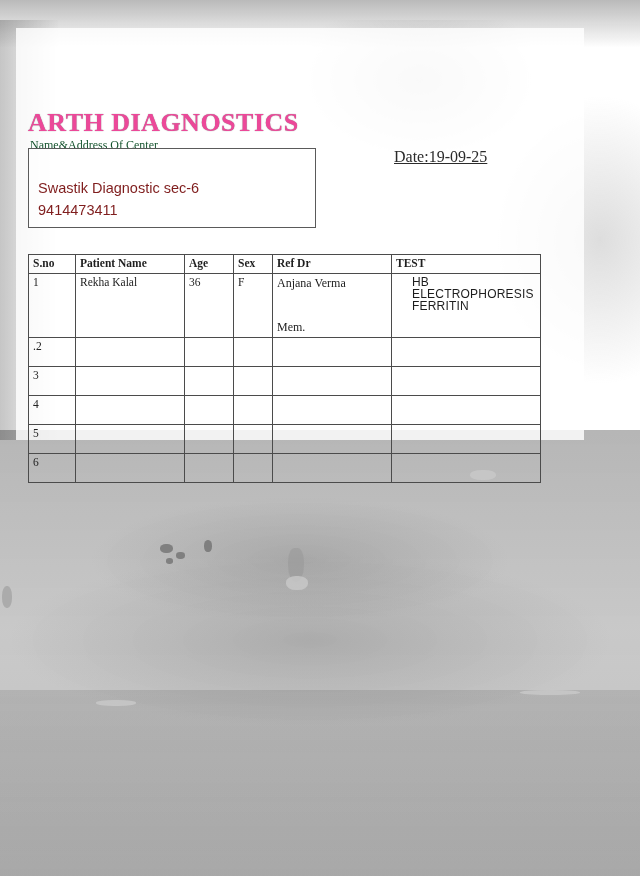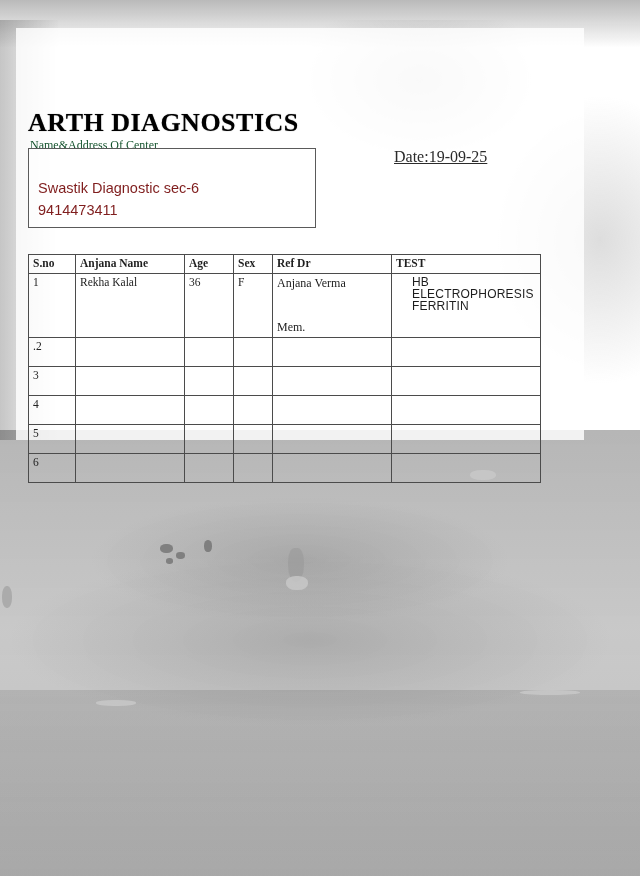--- a/index.html
+++ b/index.html
@@ -75,21 +75,21 @@
     width: 568px; height: 412px;
     background: rgba(255,255,255,0.82);
   }
   .letterhead {
     position: absolute;
     left: 12px; top: 80px;
     font-family: "Liberation Serif", serif;
     font-weight: bold;
     font-size: 26px;
     letter-spacing: 0.5px;
-    color: #000000;
+    color: #ec4899;
     text-shadow: 0 0 1px rgba(0,0,0,.5);
   }
   .center-label {
     position: absolute;
     left: 14px; top: 110px;
     font-family: "Liberation Serif", serif;
     font-size: 12px;
     color: #14532d;
   }
   .date-line {
@@ -219,21 +219,21 @@
     <div class="date-line">Date:19-09-25</div>
 
     <div class="center-box"></div>
     <div class="center-text l1">Swastik Diagnostic sec-6</div>
     <div class="center-text l2">9414473411</div>
 
     <table class="reg">
       <thead>
         <tr>
           <th class="col-sno">S.no</th>
-          <th class="col-name">Anjana Name</th>
+          <th class="col-name">Patient Name</th>
           <th class="col-age">Age</th>
           <th class="col-sex">Sex</th>
           <th class="col-ref">Ref Dr</th>
           <th class="col-test">TEST</th>
         </tr>
       </thead>
       <tbody>
         <tr>
           <td>1</td>
           <td class="hand-name">Rekha Kalal</td>

